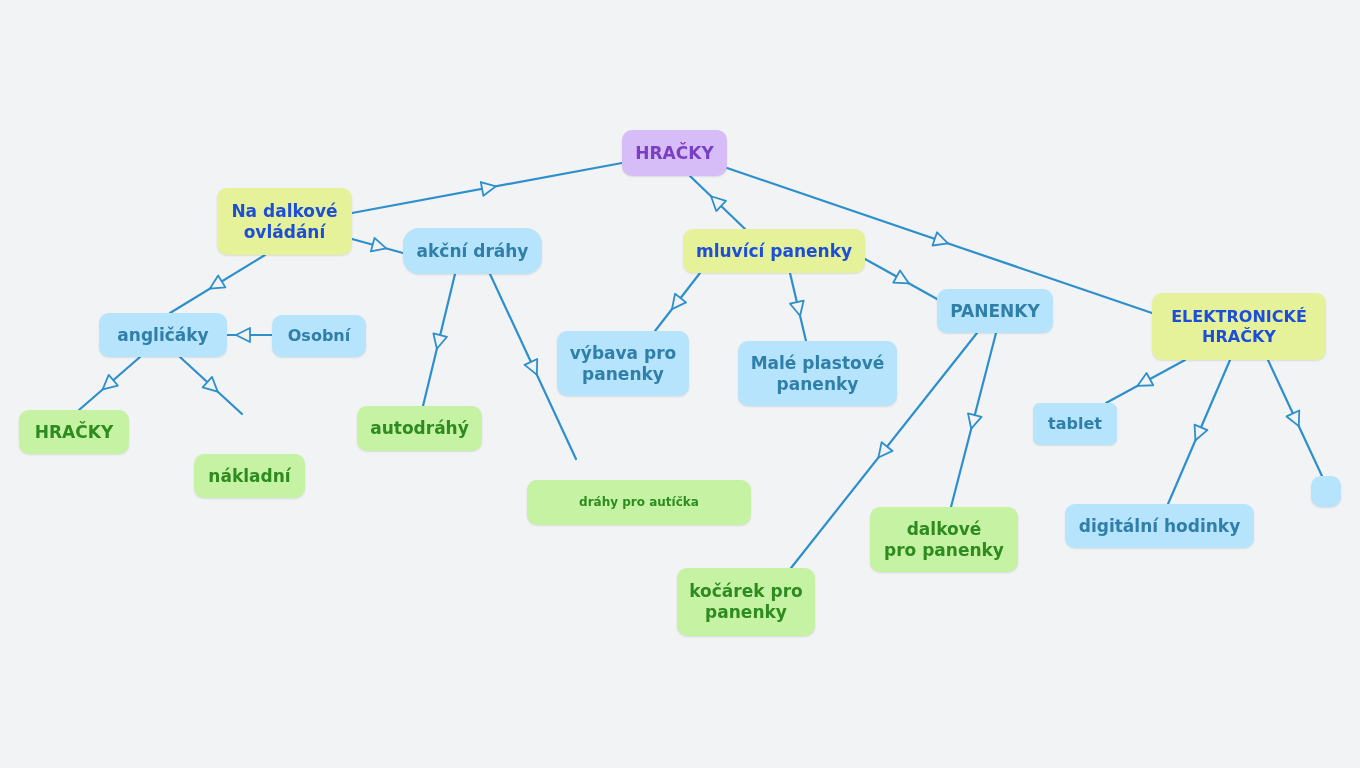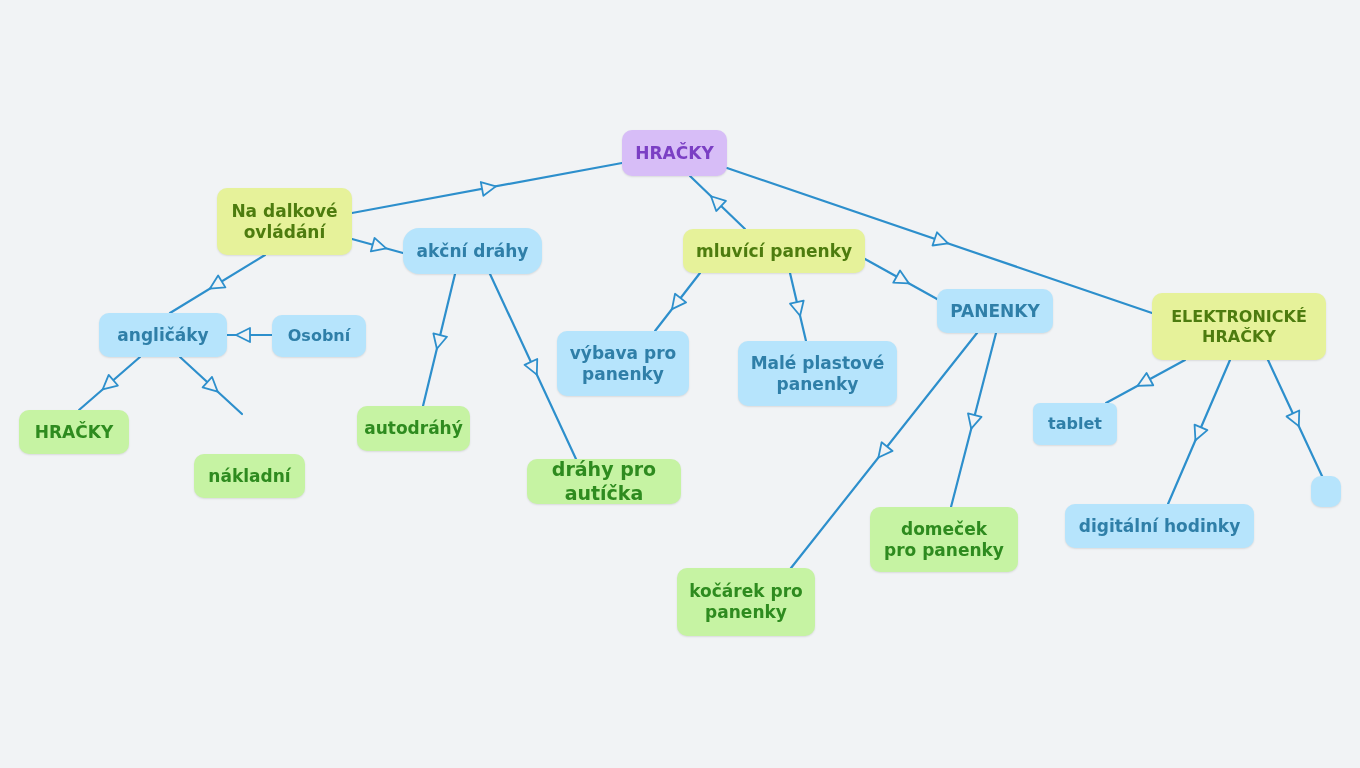--- a/index.html
+++ b/index.html
@@ -37,21 +37,21 @@
     white-space: pre-line;
     box-shadow: 0 1px 2px rgba(0,0,0,0.10);
     padding: 12px 6px;
   }
   .n-root {
     background: #d7bdf7;
     color: #7b3fc4;
   }
   .n-lime {
     background: #e6f29a;
-    color: #4d7c0f;
+    color: #1d4ed8;
   }
   .n-green {
     background: #c6f3a3;
     color: #2e8b1f;
   }
   .n-blue {
     background: #b6e4fc;
     color: #2f7fa8;
   }
 </style>
@@ -142,24 +142,24 @@
       <div class="node n-blue" style="left: 937px; top: 289px; width: 116px; height: 44px; font-size: 17px;">PANENKY</div>
       <div class="node n-lime" style="left: 1152px; top: 293px; width: 174px; height: 67px; font-size: 16px;">ELEKTRONICKÉ
 HRAČKY</div>
       <div class="node n-blue" style="left: 99px; top: 313px; width: 128px; height: 44px; font-size: 17px;">angličáky</div>
       <div class="node n-blue" style="left: 272px; top: 315px; width: 94px; height: 42px; font-size: 16px;">Osobní</div>
       <div class="node n-blue" style="left: 557px; top: 331px; width: 132px; height: 65px; font-size: 17px;">výbava pro
 panenky</div>
       <div class="node n-blue" style="left: 738px; top: 341px; width: 159px; height: 65px; font-size: 17px;">Malé plastové
 panenky</div>
       <div class="node n-blue" style="left: 1033px; top: 403px; width: 84px; height: 42px; font-size: 16px; border-radius: 7px;">tablet</div>
-      <div class="node n-green" style="left: 357px; top: 406px; width: 113px; height: 45px; font-size: 17px;">autodráhý</div>
+      <div class="node n-green" style="left: 357px; top: 406px; width: 125px; height: 45px; font-size: 17px;">autodráhý</div>
       <div class="node n-green" style="left: 19px; top: 410px; width: 110px; height: 44px; font-size: 17px;">HRAČKY</div>
       <div class="node n-green" style="left: 194px; top: 414px; width: 111px; height: 44px; font-size: 17px; margin-top: 40px;">nákladní</div>
-      <div class="node n-green" style="left: 527px; top: 459px; width: 154px; height: 45px; font-size: 19px;">dráhy pro autíčka</div>
+      <div class="node n-green" style="left: 527px; top: 480px; width: 224px; height: 45px; font-size: 12px;">dráhy pro autíčka</div>
       <div class="node n-blue" style="left: 1311px; top: 476px; width: 30px; height: 31px; font-size: 14px;"></div>
       <div class="node n-blue" style="left: 1065px; top: 504px; width: 189px; height: 44px; font-size: 17px;">digitální hodinky</div>
-      <div class="node n-green" style="left: 870px; top: 507px; width: 148px; height: 65px; font-size: 17px;">domeček
+      <div class="node n-green" style="left: 870px; top: 507px; width: 148px; height: 65px; font-size: 17px;">dalkové
 pro panenky</div>
       <div class="node n-green" style="left: 677px; top: 568px; width: 138px; height: 68px; font-size: 17px;">kočárek pro
 panenky</div>
     </div>
 </div>
 
 </body></html>

